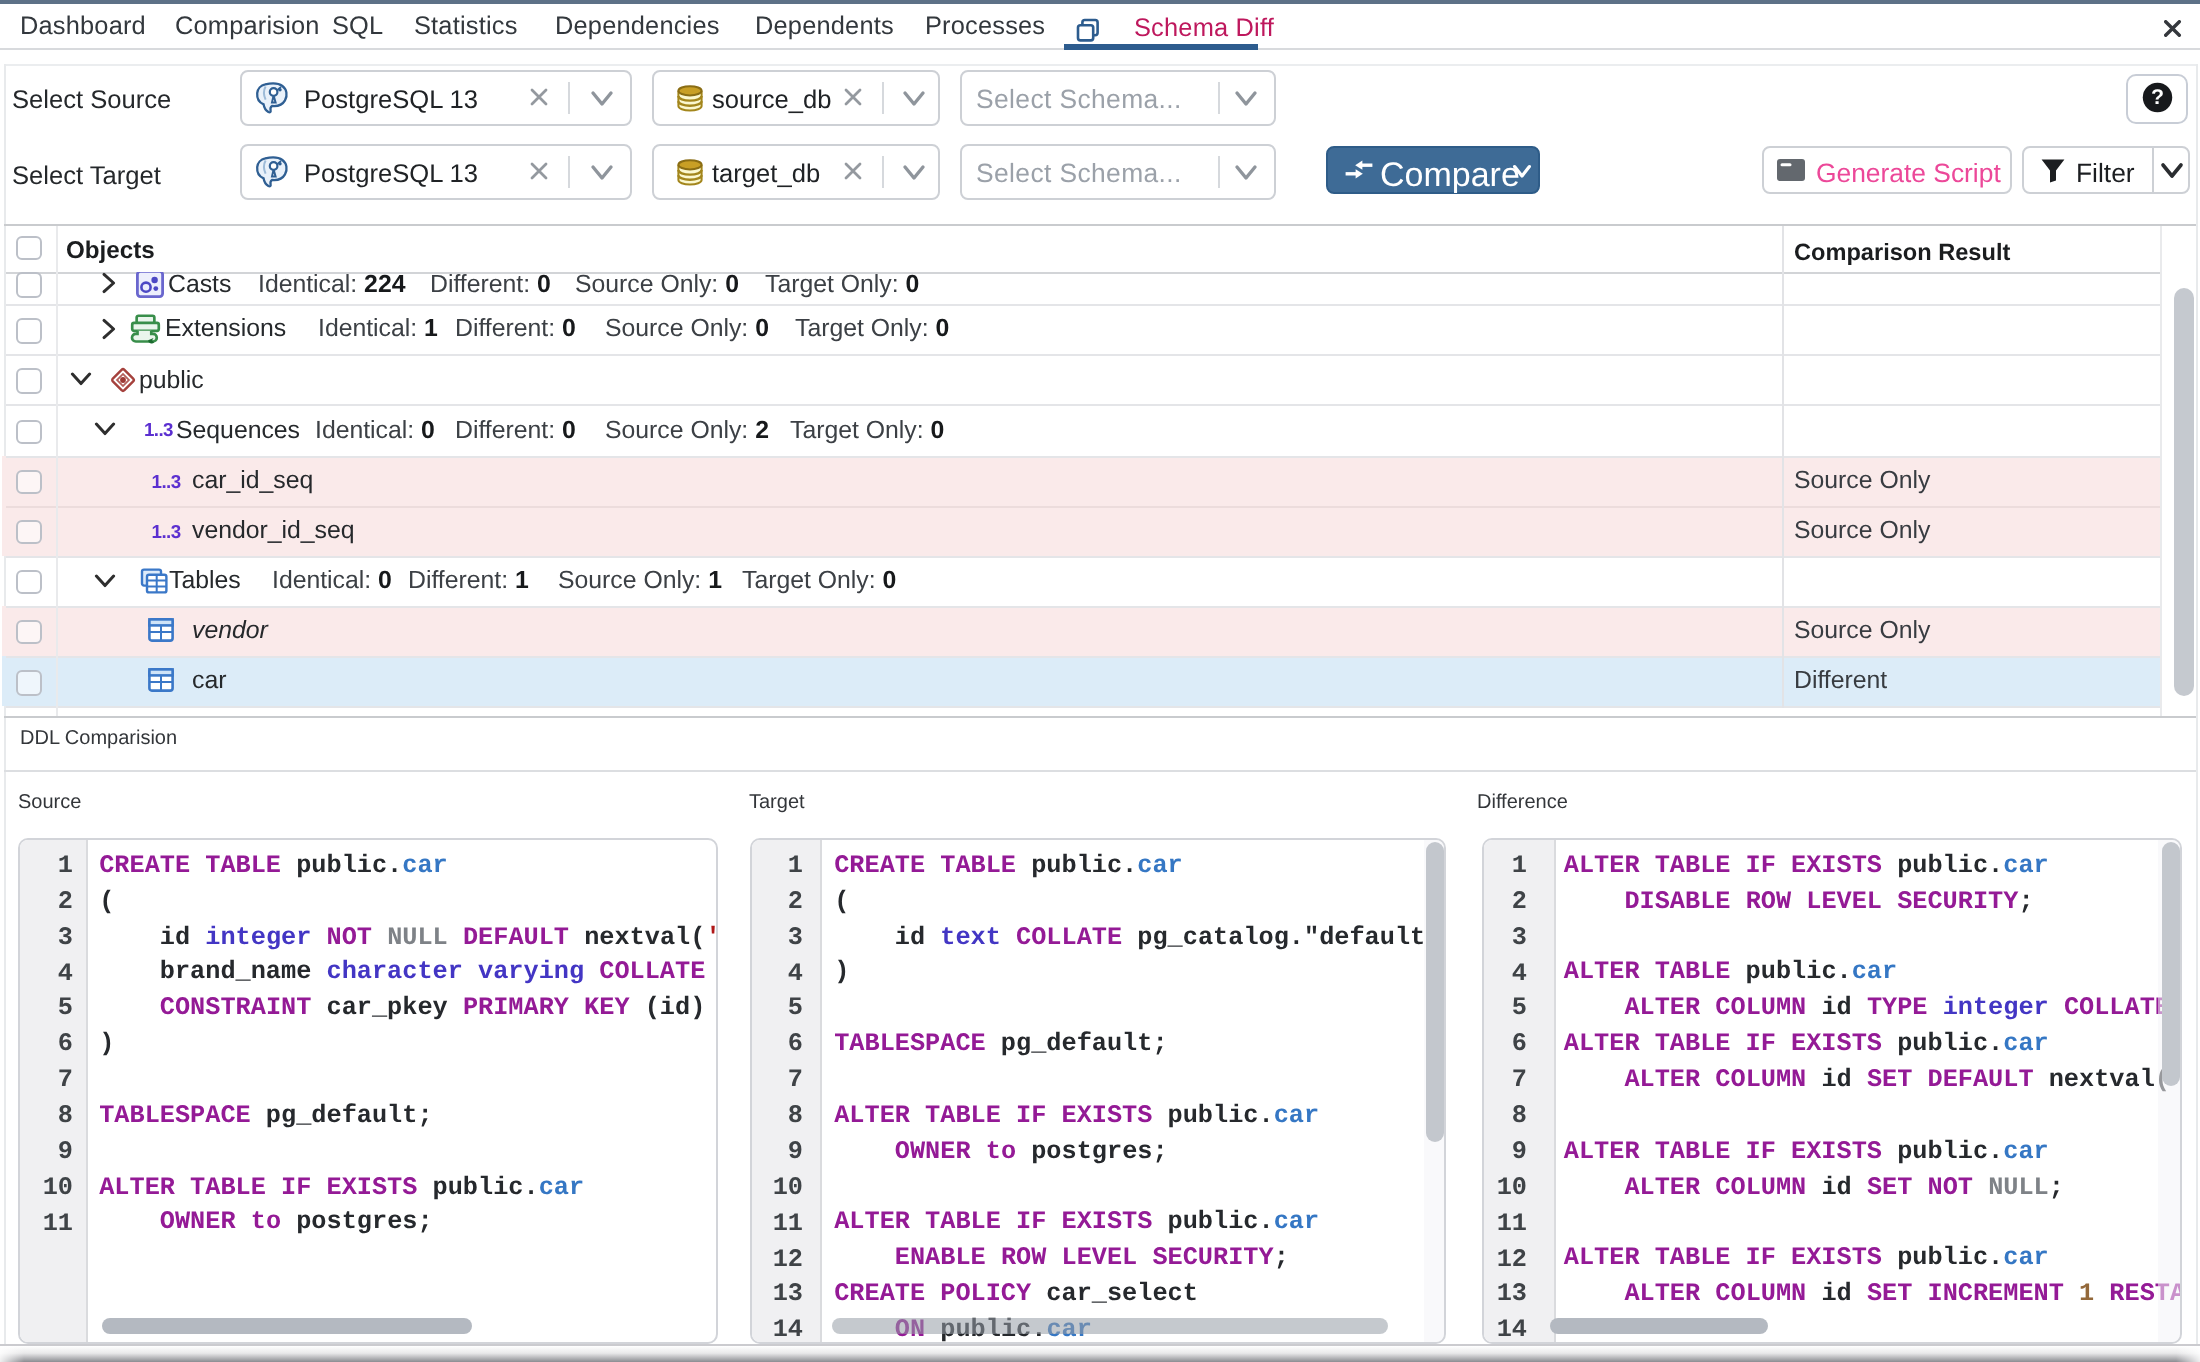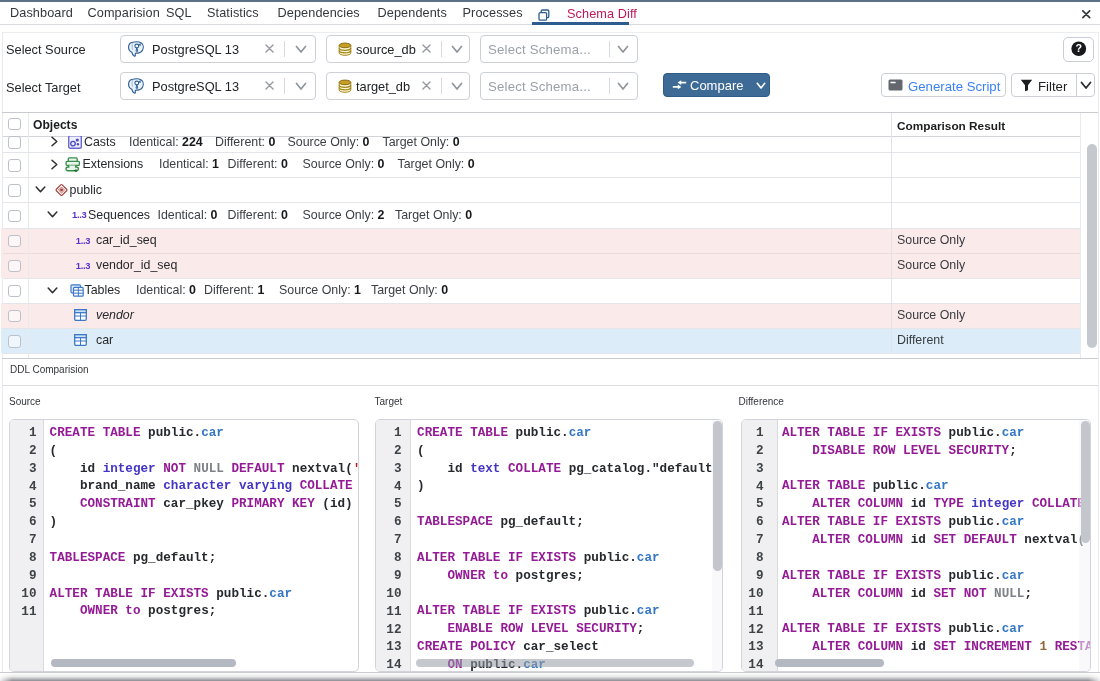--- a/index.html
+++ b/index.html
@@ -157,31 +157,31 @@
     <path d="M1.5 1.5 L6 7 L10.5 1.5" fill="none" stroke="#8f959c" stroke-width="1.7" stroke-linecap="round" stroke-linejoin="round"></path>
   </svg>
 
   <div class="abs" style="left:663px;top:73px;width:107px;height:23.5px;background:#3e6b96;border:1px solid #2e5c88;border-radius:4px;box-sizing:border-box;"></div>
   <svg class="abs" style="left:671.5px;top:78px;" width="15" height="13" viewBox="0 0 15 13">
     <path d="M8.3 4.6 H14.2" stroke="#fff" stroke-width="1.7" fill="none"></path>
     <path d="M5.6 4.6 L9.2 2.3 V6.9 Z" fill="#fff"></path>
     <path d="M0.8 8.9 H6.7" stroke="#fff" stroke-width="1.7" fill="none"></path>
     <path d="M9.4 8.9 L5.8 6.6 V11.2 Z" fill="#fff"></path>
   </svg>
-  <div class="abs" style="left:690px;top:78px;font-size:13px;color:#fff;">Compare</div>
+  <div class="abs" style="left:690px;top:78px;font-size:17px;color:#fff;">Compare</div>
   <svg class="abs" style="left:755.5px;top:81.5px;" width="10" height="8" viewBox="0 0 10 8">
     <path d="M1.3 1.3 L5 6 L8.7 1.3" fill="none" stroke="#fff" stroke-width="1.6" stroke-linecap="round" stroke-linejoin="round"></path>
   </svg>
 
   <div class="abs btn" style="left:880.5px;top:73px;width:125px;height:24px;"></div>
   <svg class="abs" style="left:888px;top:79px;" width="15" height="12" viewBox="0 0 15 12">
     <rect x="0.5" y="0.5" width="14" height="11" rx="1.5" fill="#63686e"></rect>
     <path d="M3 3.4 H7" stroke="#fff" stroke-width="1.5" stroke-linecap="round"></path>
   </svg>
-  <div class="abs" style="left:908px;top:79px;font-size:13.2px;color:#3b82f6;">Generate Script</div>
+  <div class="abs" style="left:908px;top:79px;font-size:13.2px;color:#ec4899;">Generate Script</div>
 
   <div class="abs btn" style="left:1011px;top:73px;width:84px;height:24px;"></div>
   <div class="abs" style="left:1076px;top:73.5px;width:1px;height:23px;background:#cdd0d5;"></div>
   <svg class="abs" style="left:1020px;top:78.5px;" width="13" height="13" viewBox="0 0 13 13">
     <path d="M0.8 0.8 H12.2 L8 6.2 V11.3 L5 12.2 V6.2 Z" fill="#1c1e21"></path>
   </svg>
   <div class="abs" style="left:1038px;top:79px;font-size:13.2px;color:#1c1e21;">Filter</div>
   <svg class="abs" style="left:1080px;top:81px;" width="12" height="9" viewBox="0 0 12 9">
     <path d="M1.5 1.5 L6 7 L10.5 1.5" fill="none" stroke="#2a2d30" stroke-width="1.8" stroke-linecap="round" stroke-linejoin="round"></path>
   </svg>

